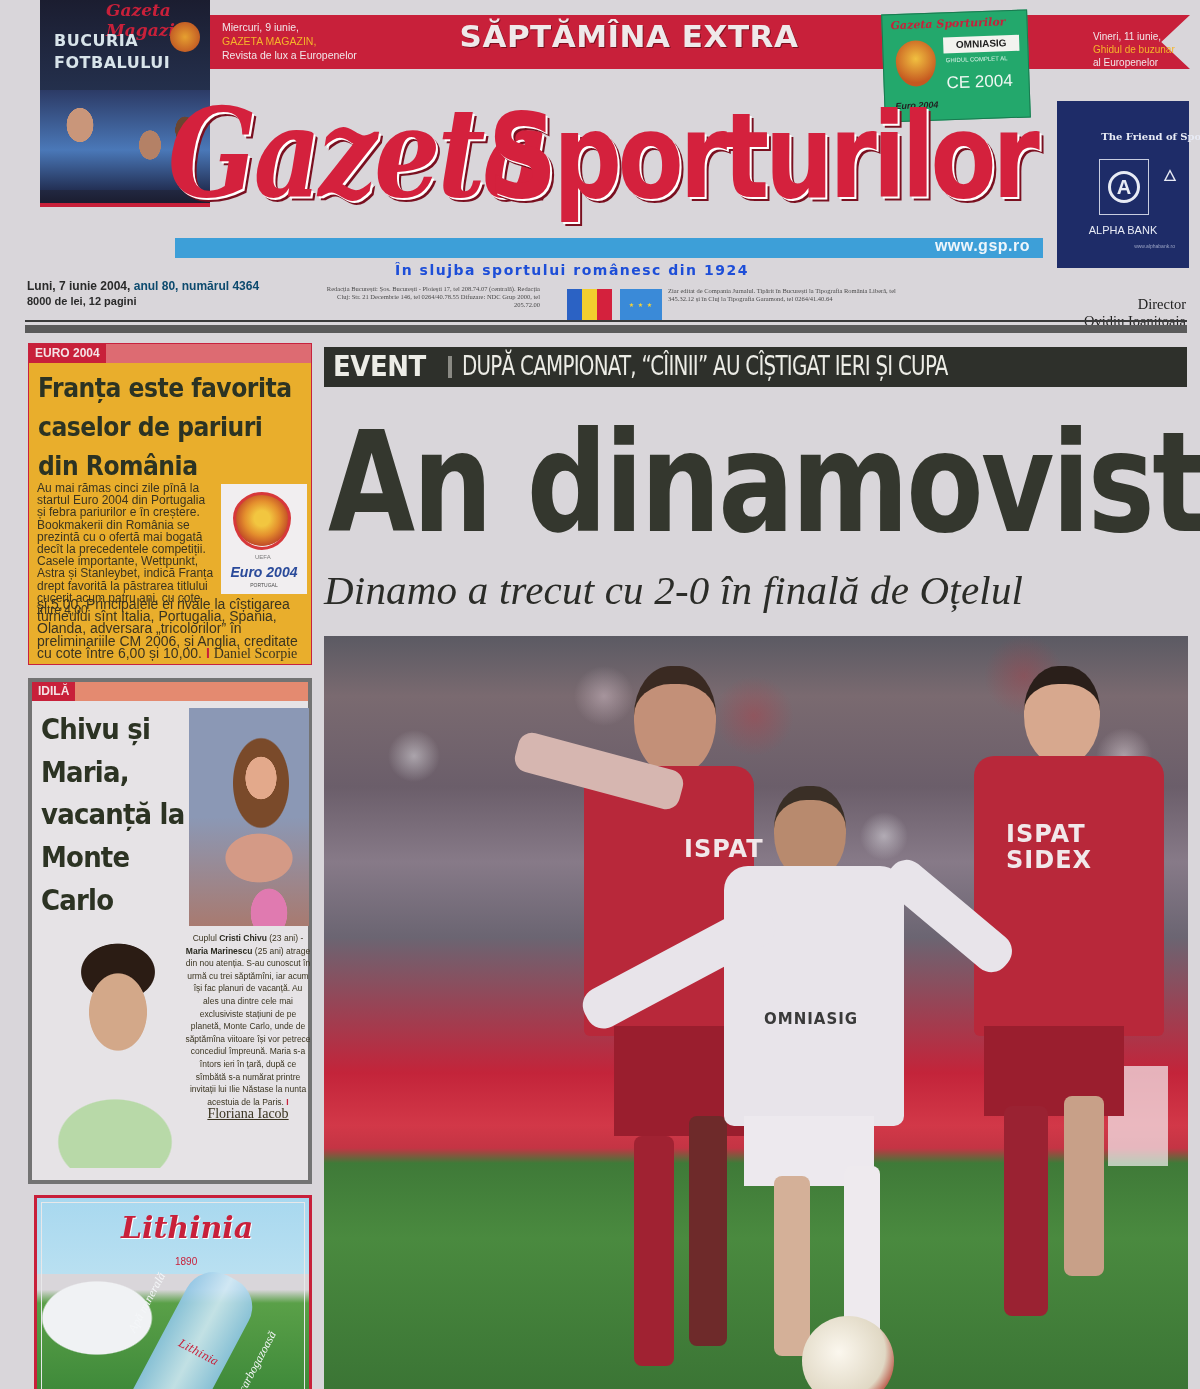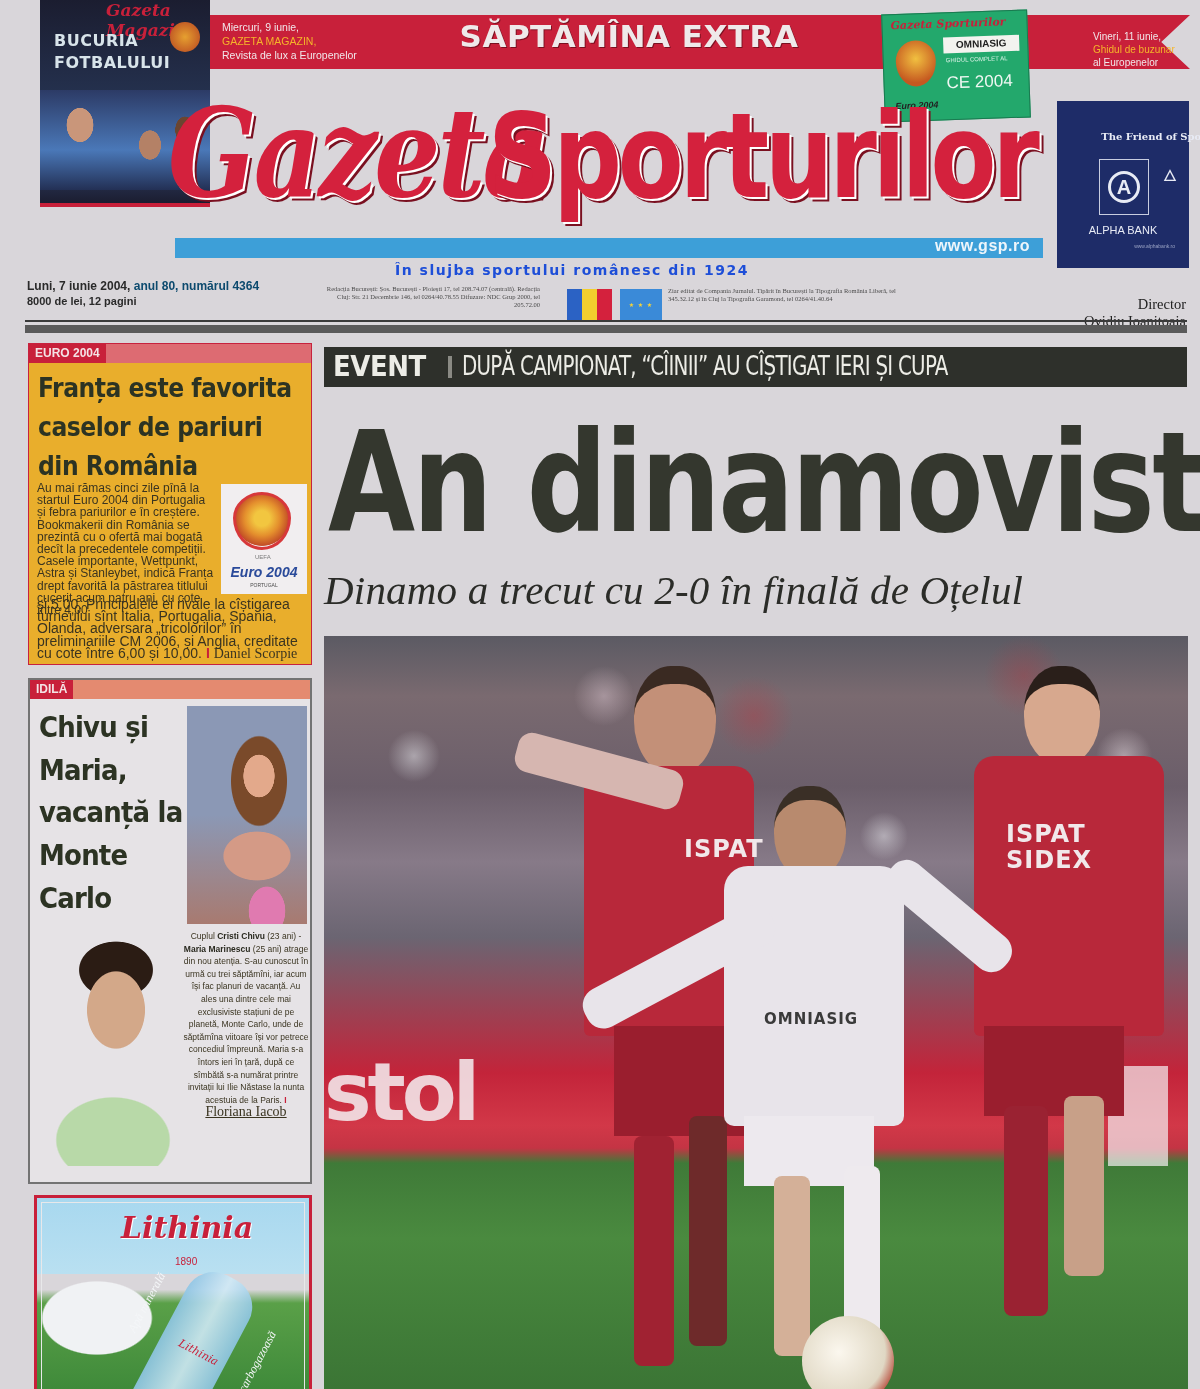--- a/index.html
+++ b/index.html
@@ -232,21 +232,21 @@
     font-style: italic; font-weight: bold; font-size: 14px; color: #2a4a9a;
   }
   .euro-logo .ecountry {
     position: absolute; left: 0; top: 98px; width: 86px; text-align: center;
     font-size: 5px; color: #4a4a4a;
   }
 
   
   .idila-box {
     left: 28px; top: 678px; width: 284px; height: 506px;
-    background: #e6e3e6; border: 2px solid #737373;
+    background: #e6e3e6; border: 4px solid #737373;
   }
   .idila-box .kicker-bar {
     position: absolute; left: 0; top: 0; width: 100%; height: 19px;
     background: #e48a70;
   }
   .idila-box .kicker {
     position: absolute; left: 0; top: 0; height: 19px; padding: 0 6px;
     background: #c8203a; color: #f4e2e5; font-weight: bold; font-size: 12px; line-height: 19px;
   }
   .idila-box .headline {
@@ -519,21 +519,20 @@
 
 <div class="abs event-bar"></div>
 <div class="abs event-kicker">EVENT</div>
 <div class="abs event-sep"></div>
 <div class="abs event-text">DUPĂ CAMPIONAT, “CÎINII” AU CÎȘTIGAT IERI ȘI CUPA</div>
 <div class="abs main-headline">An dinamovist</div>
 <div class="abs main-subhead">Dinamo a trecut cu 2-0 în finală de Oțelul</div>
 
 <div class="abs main-photo">
   <div class="crowd"></div>
-  <div class="ad-board-text">stol</div>
   <div class="ad-board-right"></div>
 
   <div class="player" style="left:190px;top:0;width:260px;height:753px;">
     <div class="head" style="left:120px;top:30px;width:82px;height:110px;background:#c39078;border-top:18px solid #3a2a22;"></div>
     <div class="torso" style="left:70px;top:130px;width:170px;height:270px;background:#b8283a;border-radius:20px 20px 6px 6px;"></div>
     <div class="torso" style="left:0;top:115px;width:170px;height:40px;background:#d6b6b0;transform:rotate(15deg);border-radius:14px;"></div>
     <div class="jersey-text" style="left:170px;top:200px;">ISPAT</div>
     <div class="torso" style="left:100px;top:390px;width:130px;height:110px;background:#9a1e2e;"></div>
     <div class="leg" style="left:120px;top:500px;width:40px;height:230px;background:#a02232;"></div>
     <div class="leg" style="left:175px;top:480px;width:38px;height:230px;background:#6e2a2a;"></div>

